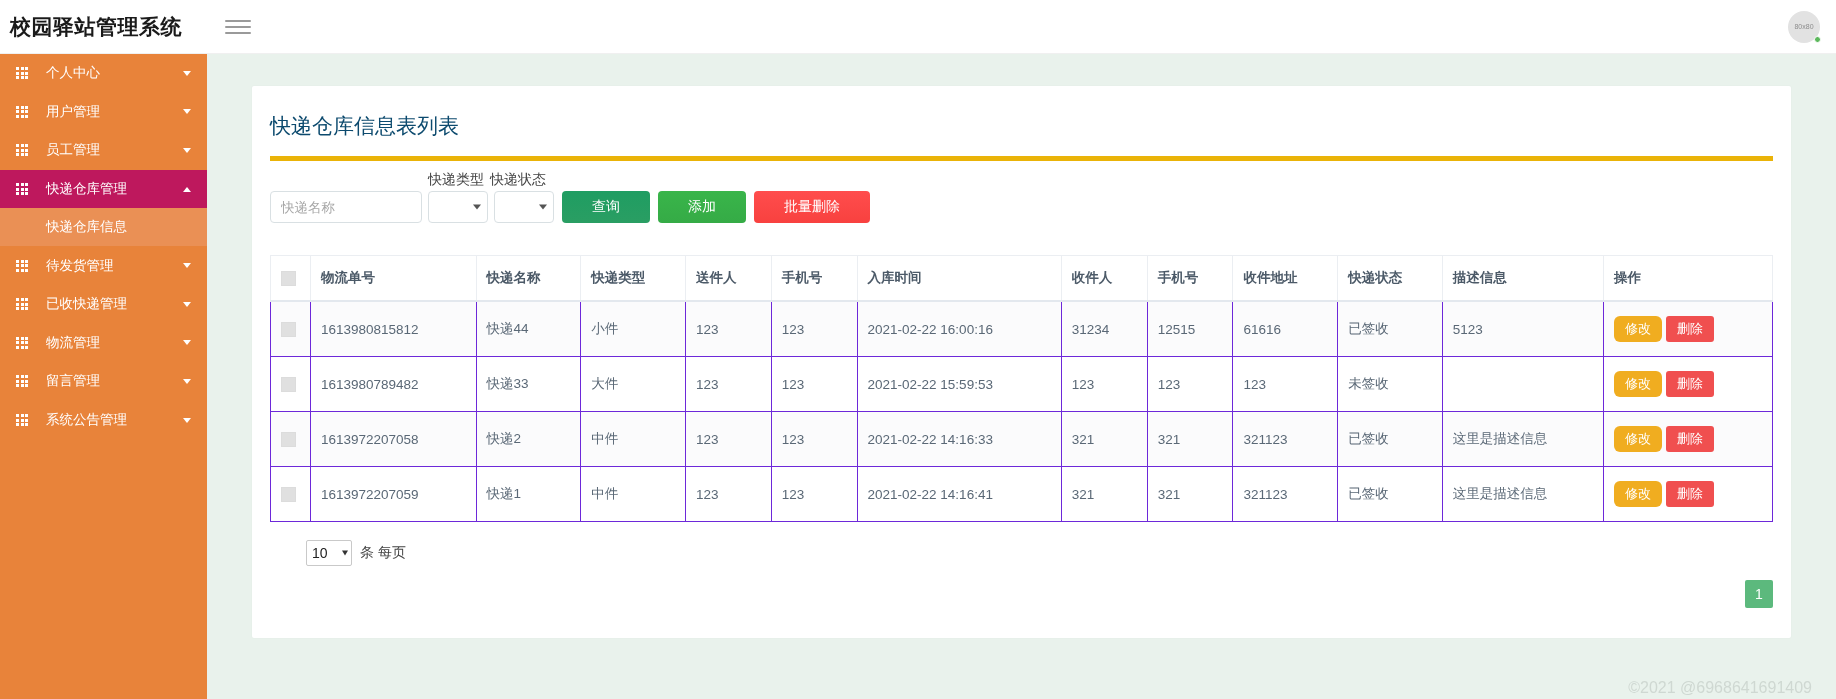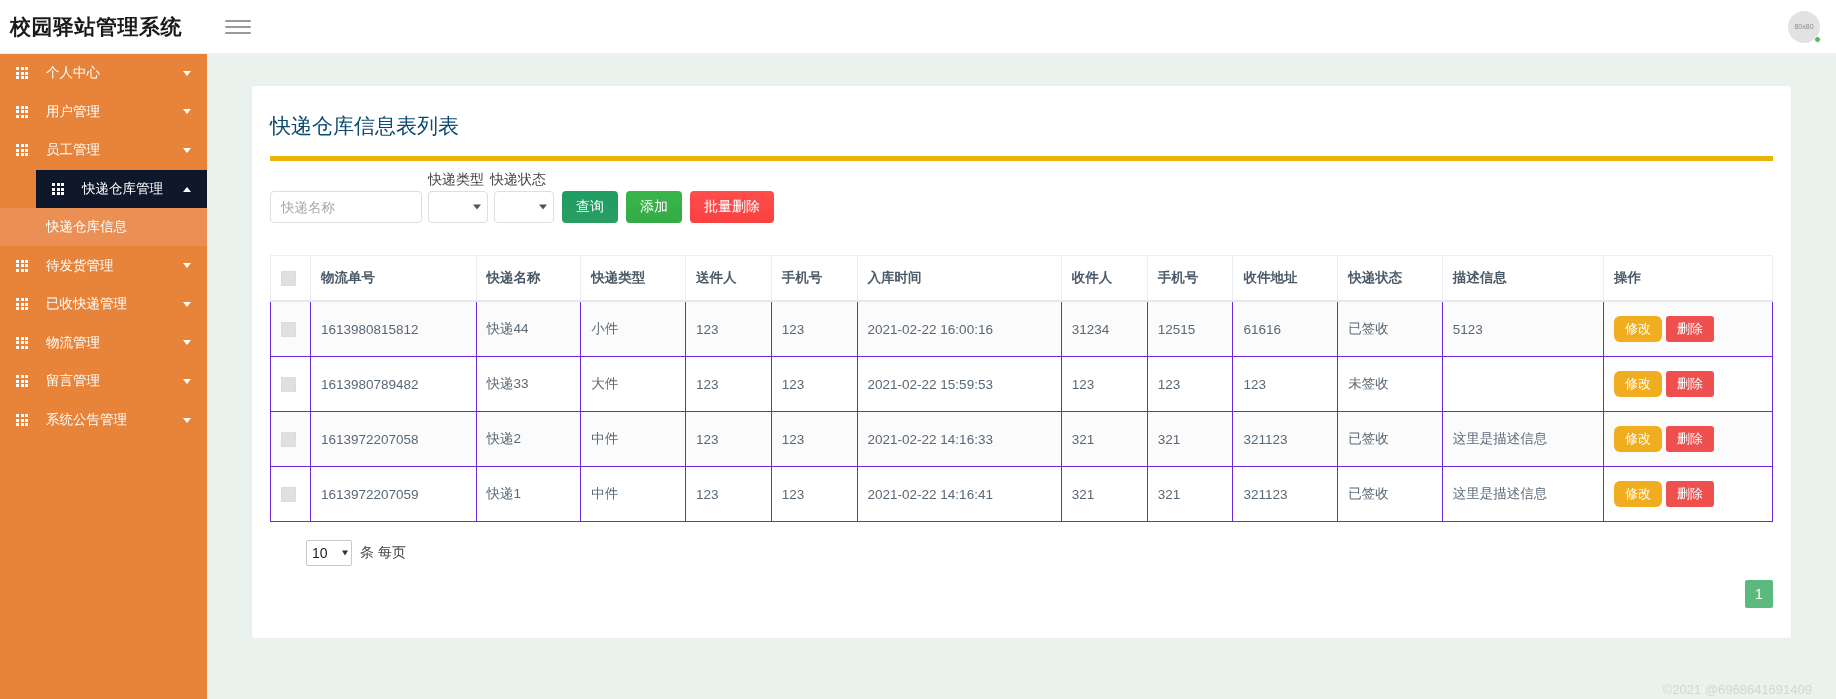--- a/index.html
+++ b/index.html
@@ -44,21 +44,21 @@
   
   .sidebar {
     position: absolute; top: 54px; left: 0; width: 207px; bottom: 0;
     background: #e8833a; overflow: hidden;
   }
   .menu-item {
     display: flex; align-items: center; height: 38.6px;
     padding-left: 8px; color: #fff; font-size: 13.5px; cursor: pointer;
     position: relative;
   }
-  .menu-item.active-group { background: #0f172a; margin-left: 36px; }
+  .menu-item.active-group { background: #be185d; }
   .menu-item .m-ico {
     width: 28px; flex: 0 0 28px; display: flex; align-items: center; justify-content: center;
     color: #ffffff;
   }
   .menu-item .m-label { margin-left: 10px; white-space: nowrap; }
   .menu-item .caret {
     position: absolute; right: 16px; width: 0; height: 0;
     border-left: 4px solid transparent; border-right: 4px solid transparent;
     border-top: 5px solid #ffffff;
   }
@@ -119,21 +119,21 @@
     appearance: none; -webkit-appearance: none; outline: none; cursor: pointer;
   }
   .sel-caret {
     position: absolute; right: 7px; top: 50%; transform: translateY(-50%);
     width: 0; height: 0; pointer-events: none;
     border-left: 4px solid transparent; border-right: 4px solid transparent;
     border-top: 5px solid #555;
   }
   .btn {
     height: 32px; border: none; border-radius: 4px; color: #fff;
-    font-size: 14px; cursor: pointer; padding: 0 14px; margin-left: 8px;
+    font-size: 14px; cursor: pointer; padding: 0 30px; margin-left: 8px;
     font-family: inherit; white-space: nowrap;
   }
   .btn-query { background: linear-gradient(180deg,#1f9d62,#2a9e63); }
   .btn-add   { background: linear-gradient(180deg,#39b54a,#35ab46); }
   .btn-del   { background: linear-gradient(180deg,#ff4d4d,#f8413f); }
 
   
   table.grid { width: 100%; border-collapse: collapse; margin-top: 32px; font-size: 13.5px; }
   table.grid th {
     text-align: left; font-weight: bold; color: #4c5a68; font-size: 13.5px;
@@ -177,21 +177,21 @@
   }
   .pager-text { margin-left: 8px; }
   .pagination { display: flex; justify-content: flex-end; margin-top: 14px; }
   .page-num {
     min-width: 28px; height: 28px; background: #5cb97d; color: #fff;
     display: flex; align-items: center; justify-content: center;
     border-radius: 2px; font-size: 14px; cursor: pointer;
   }
   .page-footer {
     position: absolute; right: 24px; bottom: 2px;
-    font-size: 13px; color: #cfd8d2; white-space: nowrap;
+    font-size: 16px; color: #cfd8d2; white-space: nowrap;
   }
 </style>
 </head>
 <body>
 
 <div class="app">
 
   <div class="topbar">
     <div class="brand">校园驿站管理系统</div>
     <div class="hamburger">

